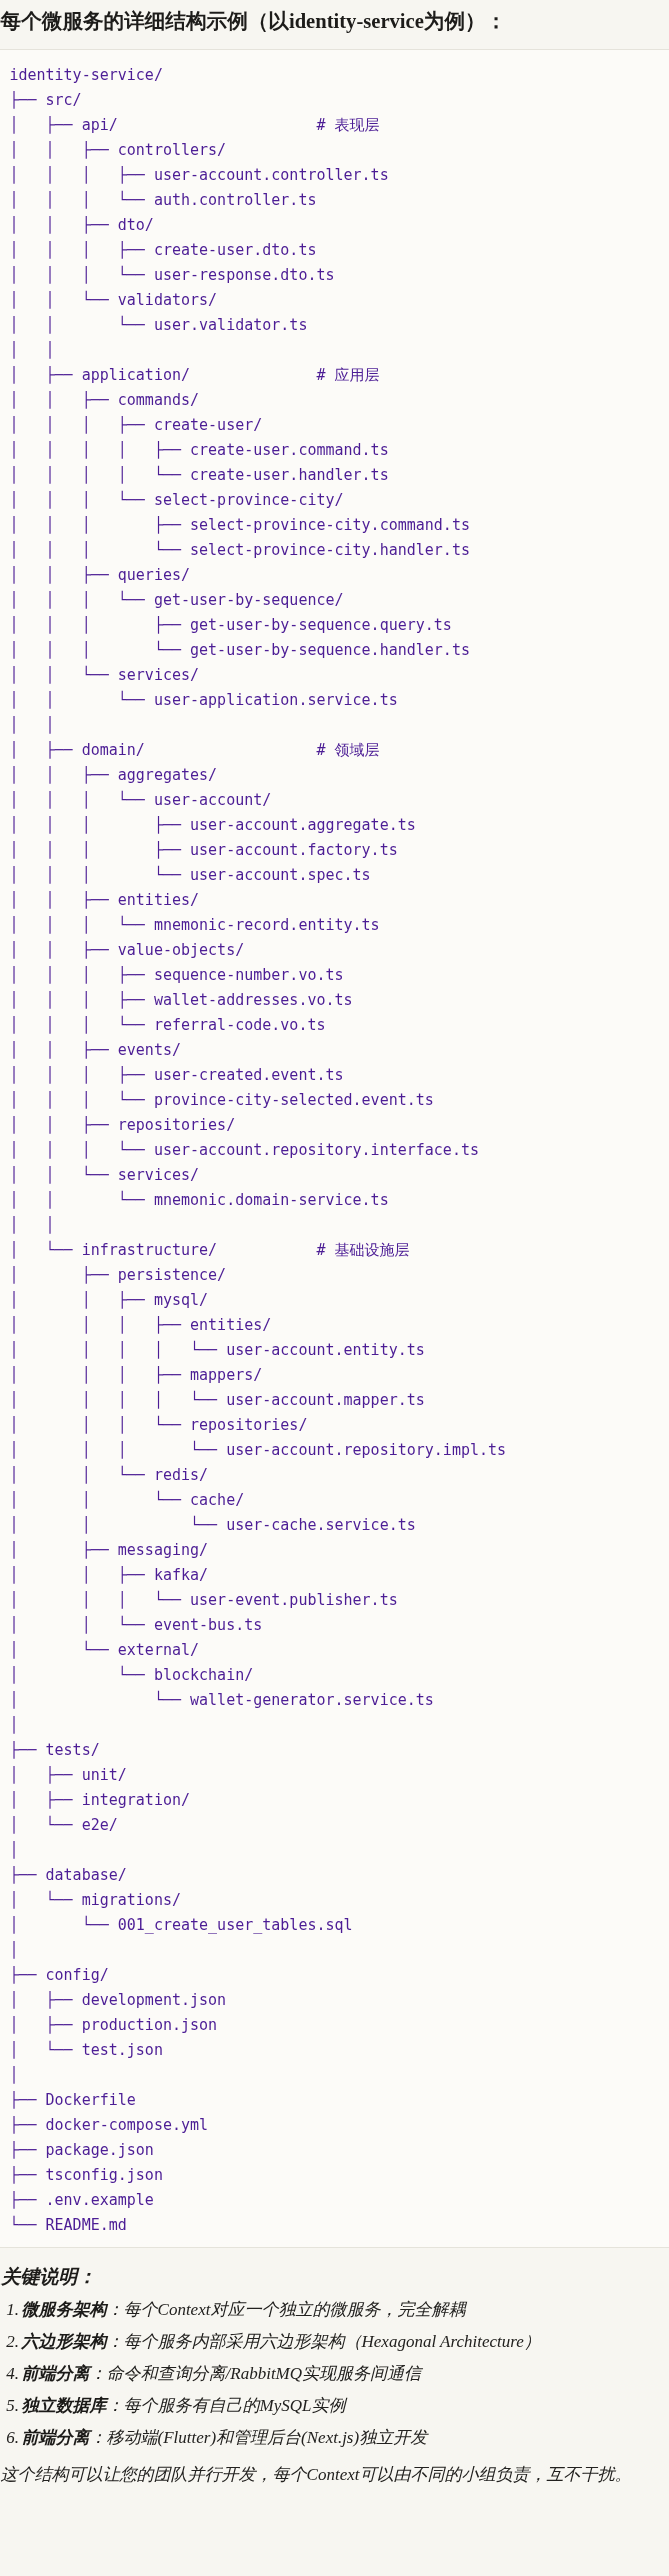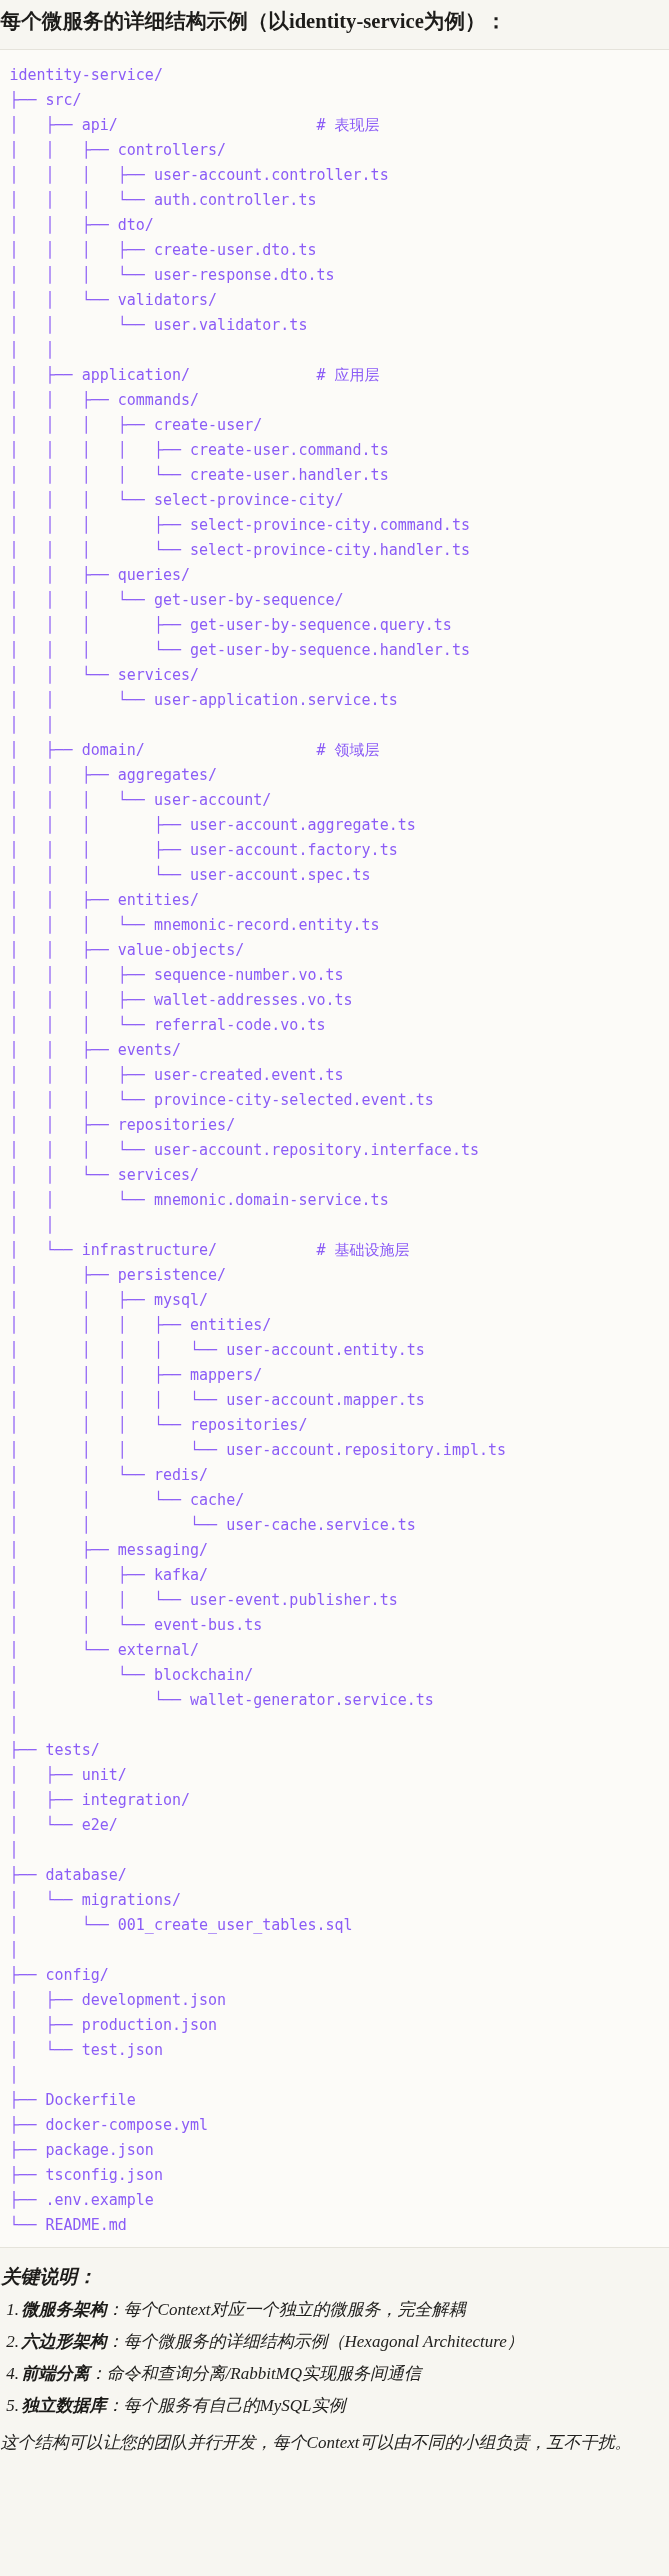--- a/index.html
+++ b/index.html
@@ -33,21 +33,21 @@
     border-bottom: 0.6px solid #e5e3db;
     padding: 13.8px 10px 8.8px 9.4px;
     box-sizing: border-box;
     overflow: hidden;
   }
   .code-block pre {
     margin: 0;
     font-family: "DejaVu Sans Mono", monospace;
     font-size: 15px;
     line-height: 25px;
-    color: #8b5cf6;
+    color: #4c1d95;
     white-space: pre;
   }
   .notes {
     margin-top: 17.5px;
     font-style: italic;
   }
   .notes-heading {
     margin: 0 0 0 1.3px;
     font-size: 19px;
     line-height: 22.5px;
@@ -168,25 +168,26 @@
 ├── tsconfig.json
 ├── .env.example
 └── README.md</pre>
   </div>
 
   <div class="notes">
     <h2 class="notes-heading">关键说明：</h2>
 
     <div class="note-item"><span class="num">1.</span><strong>微服务架构</strong><span>：每个Context对应一个独立的微服务，完全解耦</span></div>
 
-    <div class="note-item"><span class="num">2.</span><strong>六边形架构</strong><span>：每个微服务的详细结构示例（Hexagonal Architecture）</span></div>
+    <div class="note-item"><span class="num">2.</span><strong>六边形架构</strong><span>：每个服务内部采用六边形架构（Hexagonal Architecture）</span></div>
 
 
     <div class="note-item"><span class="num">4.</span><strong>前端分离</strong><span>：命令和查询分离/RabbitMQ实现服务间通信</span></div>
 
     <div class="note-item"><span class="num">5.</span><strong>独立数据库</strong><span>：每个服务有自己的MySQL实例</span></div>
 
+    <div class="note-item"><span class="num">6.</span><strong>前端分离</strong><span>：移动端(Flutter)和管理后台(Next.js)独立开发</span></div>
 
     <p class="closing">这个结构可以让您的团队并行开发，每个Context可以由不同的小组负责，互不干扰。</p>
   </div>
 
 </div>
 
 
 </body></html>

